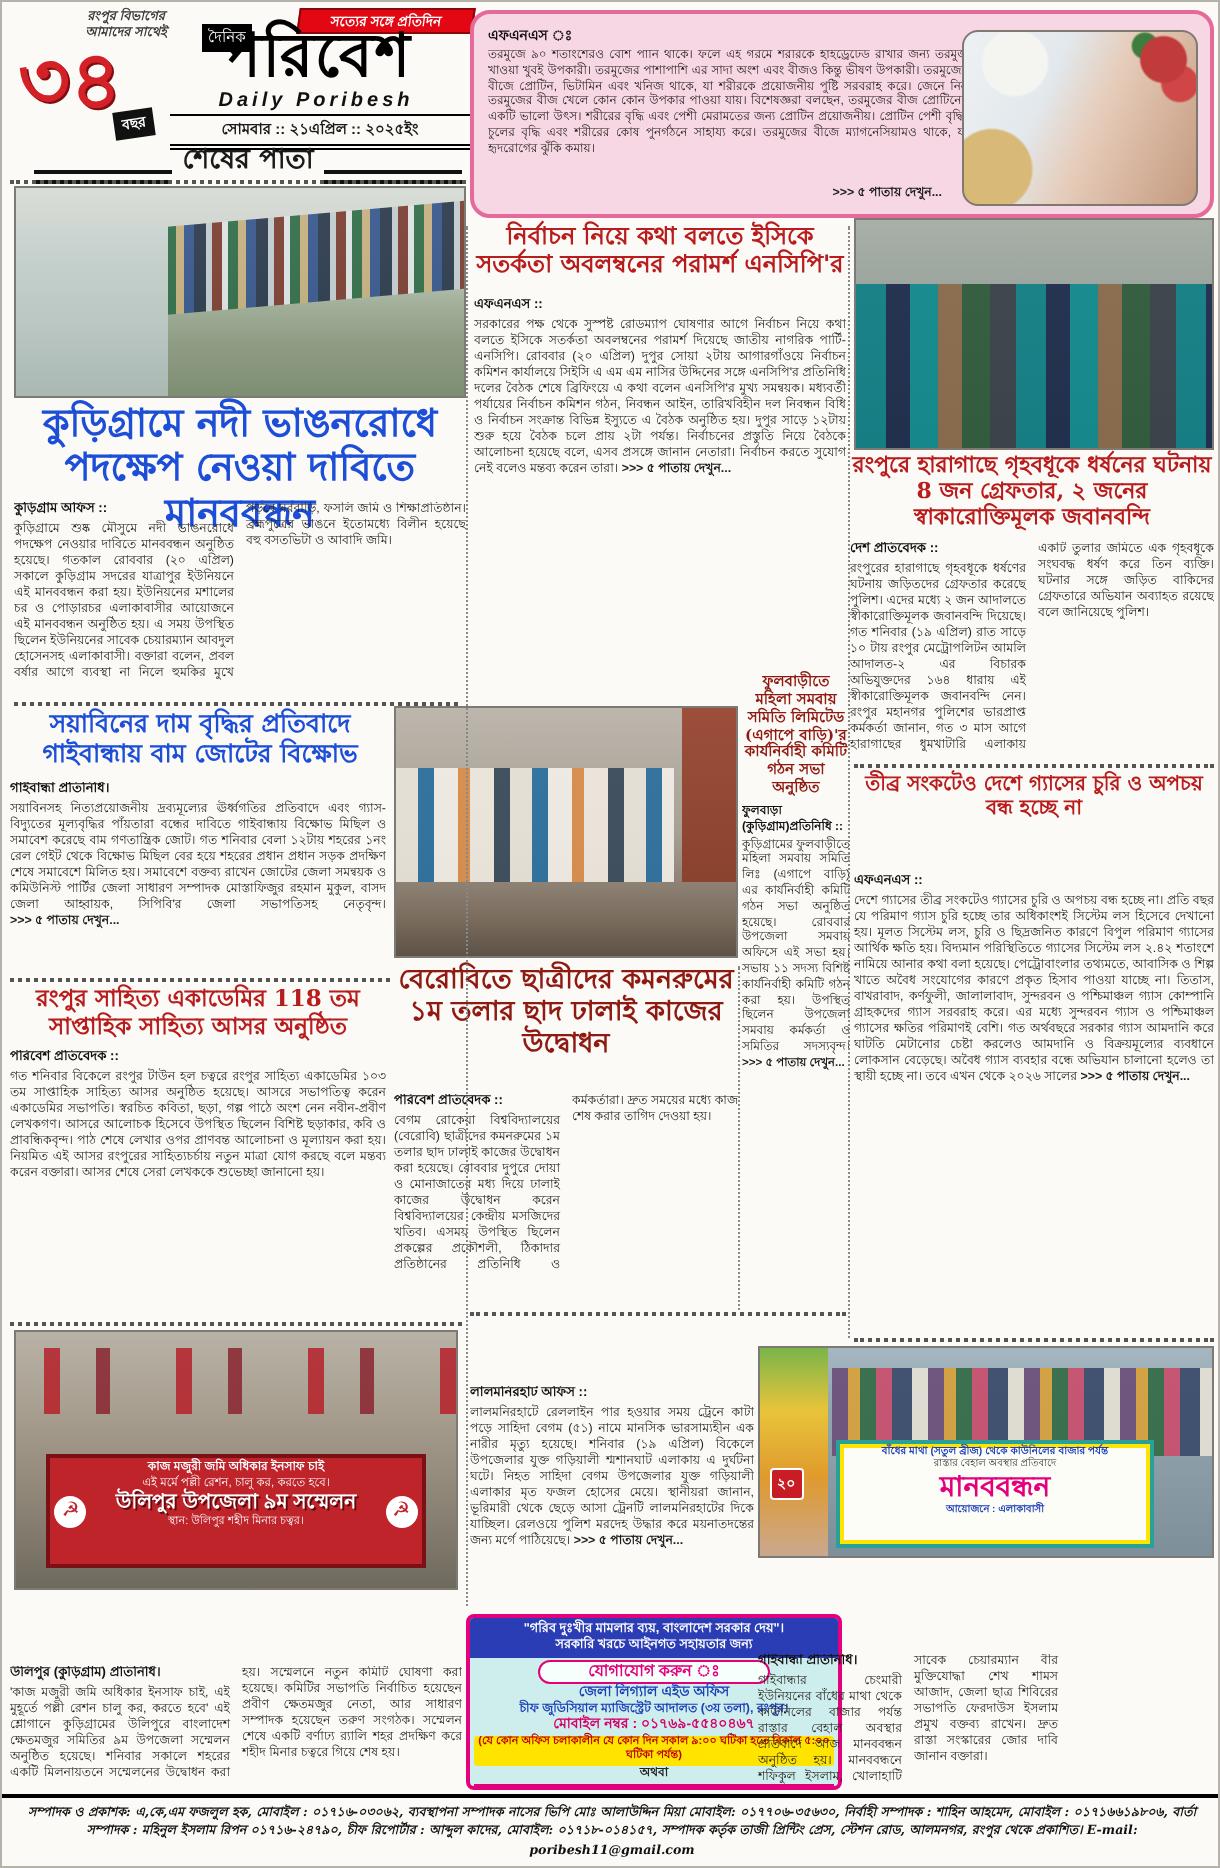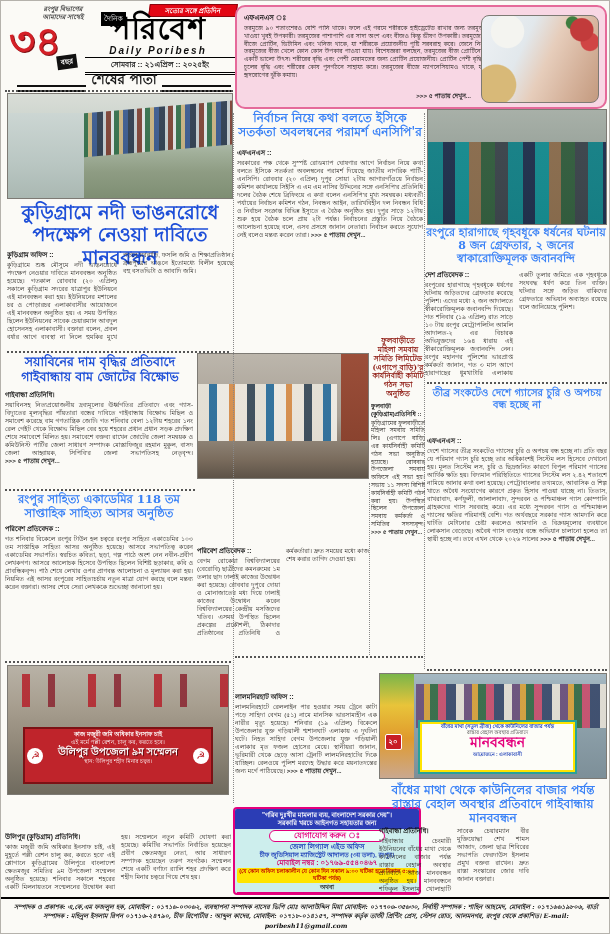--- a/index.html
+++ b/index.html
@@ -24,21 +24,21 @@
 
   
   .hr-dot{position:absolute;border-top:2px dotted #555;height:0}
   .v-rule{position:absolute;border-left:1px dotted #888;width:0}
 
   
   .headline{text-align:center;font-weight:900;line-height:1.18;font-family:"DejaVu Serif","Liberation Serif",serif}
   .magenta{color:#1d4ed8}
   .crimson{color:#d81b5d}
   .maroon{color:#8e1a12}
-  .black{color:#3b82f6}
+  .black{color:#b91c1c}
   .body-text{font-size:6.2px;line-height:1.3;text-align:justify;color:#26231f;overflow:hidden}
   .byline{display:block;font-weight:bold;font-size:6.6px;margin-bottom:1px;color:#111}
   .cols2{column-count:2;column-gap:6px;column-fill:auto}
   .cols3{column-count:3;column-gap:6px;column-fill:auto}
   .more{font-weight:bold;font-size:6.2px;color:#1a1a1a;white-space:nowrap}
 
   
   .health-box{position:absolute;left:234px;top:4px;width:372px;height:104px;background:#f8d7e4;border:2px solid #e56a9a;border-radius:10px;padding:4px 7px}
   .health-box .headline{text-align:left;font-size:14.5px;color:#111;width:246px}
   .health-box .byline{font-size:7px;margin-top:1px}
@@ -82,21 +82,21 @@
   .logo-l{left:2px}.logo-r{right:2px}
   #photo-manob{left:378px;top:672px;width:228px;height:106px;
     background:linear-gradient(180deg,#a5b8c2 0%,#93a7b1 28%,#7d8f98 100%)}
   #photo-manob::before{content:"";position:absolute;left:16%;right:0;top:10%;height:42%;opacity:.92;
     background:repeating-linear-gradient(90deg,#6b4f7a 0 8px,#d8a13a 8px 14px,#356b45 14px 22px,#c94f6d 22px 30px,#3a4a6b 30px 40px,#e5e0d5 40px 48px)}
   #photo-manob::after{content:"";position:absolute;left:0;top:0;width:15%;height:100%;
     background:linear-gradient(180deg,#7ab54a 0%,#e8c43a 30%,#e09a2d 62%,#caa88f 100%)}
   .manob-banner{position:absolute;left:17%;top:44%;width:70%;height:52%;background:#fdfdf8;border:2px solid #2aa198;box-shadow:0 0 0 2px #ffe400 inset;text-align:center;padding:1px 2px;z-index:2}
   .manob-banner .l1{font-size:5.2px;font-weight:bold;color:#1d3fb8;line-height:1.2}
   .manob-banner .l2{font-size:5px;color:#333;line-height:1.2}
-  .manob-banner .t{font-size:14px;font-weight:900;color:#e4007d;line-height:1.15;font-family:Liberation Serif, serif}
+  .manob-banner .t{font-size:14px;font-weight:900;color:#e4007d;line-height:1.15;font-family:Liberation Sans, sans-serif}
   .manob-banner .c{font-size:5px;color:#1d3fb8;font-weight:bold}
   .leaflet{position:absolute;left:2%;top:58%;background:#c81d25;color:#fff;font-size:7px;font-weight:900;padding:1px 3px;border-radius:2px;z-index:3;border:1px solid #fff}
 
   
   .legal-ad{position:absolute;left:232px;top:806px;width:188px;height:88px;border:2px solid #e4007d;border-radius:4px;background:#cdeeed;overflow:hidden}
   .legal-quote{background:#2b3db5;color:#fff;font-size:6.4px;font-weight:bold;text-align:center;line-height:1.25;padding:2px 3px}
   .legal-contact{margin:1px 34px;background:#f7fffd;border:1px solid #e4007d;border-radius:8px;color:#e4007d;font-weight:900;font-size:8px;text-align:center;line-height:1.25}
   .legal-l1{color:#1d3fb8;font-weight:900;font-size:7px;text-align:center;line-height:1.2}
   .legal-l2{color:#1d3fb8;font-weight:bold;font-size:6.2px;text-align:center;line-height:1.2}
   .legal-l3{color:#d4006a;font-weight:900;font-size:7px;text-align:center;line-height:1.2}
@@ -182,20 +182,21 @@
 
   <div class="headline black" style="position:absolute;left:236px;top:110px;width:186px;font-size:12px">নির্বাচন নিয়ে কথা বলতে ইসিকে সতর্কতা অবলম্বনের পরামর্শ এনসিপি'র</div>
   <div class="body-text" style="position:absolute;left:236px;top:148px;width:186px;height:198px">
     <span class="byline">এফএনএস ::</span>
     <span>সরকারের পক্ষ থেকে সুস্পষ্ট রোডম্যাপ ঘোষণার আগে নির্বাচন নিয়ে কথা বলতে ইসিকে সতর্কতা অবলম্বনের পরামর্শ দিয়েছে জাতীয় নাগরিক পার্টি-এনসিপি। রোববার (২০ এপ্রিল) দুপুর সোয়া ২টায় আগারগাঁওয়ে নির্বাচন কমিশন কার্যালয়ে সিইসি এ এম এম নাসির উদ্দিনের সঙ্গে এনসিপি'র প্রতিনিধি দলের বৈঠক শেষে ব্রিফিংয়ে এ কথা বলেন এনসিপি'র মুখ্য সমন্বয়ক। মধ্যবর্তী পর্যায়ের নির্বাচন কমিশন গঠন, নিবন্ধন আইন, তারিখবিহীন দল নিবন্ধন বিধি ও নির্বাচন সংক্রান্ত বিভিন্ন ইস্যুতে এ বৈঠক অনুষ্ঠিত হয়। দুপুর সাড়ে ১২টায় শুরু হয়ে বৈঠক চলে প্রায় ২টা পর্যন্ত। নির্বাচনের প্রস্তুতি নিয়ে বৈঠকে আলোচনা হয়েছে বলে, এসব প্রসঙ্গে জানান নেতারা। নির্বাচন করতে সুযোগ নেই বলেও মন্তব্য করেন তারা।</span>
     <span class="more">&gt;&gt;&gt; ৫ পাতায় দেখুন...</span>
   </div>
 
   <div class="photo" id="photo-prayer"></div>
 
+  <div class="headline maroon" style="position:absolute;left:196px;top:482px;width:172px;font-size:13.5px">বেরোবিতে ছাত্রীদের কমনরুমের ১ম তলার ছাদ ঢালাই কাজের উদ্বোধন</div>
   <div class="body-text cols2" style="position:absolute;left:196px;top:546px;width:172px;height:106px">
     <span class="byline">পরিবেশ প্রতিবেদক ::</span>
     <span>বেগম রোকেয়া বিশ্ববিদ্যালয়ের (বেরোবি) ছাত্রীদের কমনরুমের ১ম তলার ছাদ ঢালাই কাজের উদ্বোধন করা হয়েছে। রোববার দুপুরে দোয়া ও মোনাজাতের মধ্য দিয়ে ঢালাই কাজের উদ্বোধন করেন বিশ্ববিদ্যালয়ের কেন্দ্রীয় মসজিদের খতিব। এসময় উপস্থিত ছিলেন প্রকল্পের প্রকৌশলী, ঠিকাদার প্রতিষ্ঠানের প্রতিনিধি ও কর্মকর্তারা। দ্রুত সময়ের মধ্যে কাজ শেষ করার তাগিদ দেওয়া হয়।</span>
   </div>
 
   <div class="headline maroon" style="position:absolute;left:370px;top:336px;width:54px;font-size:7.5px">ফুলবাড়ীতে মহিলা সমবায় সমিতি লিমিটেড (এগাপে বাড়ি)'র কার্যনির্বাহী কমিটি গঠন সভা অনুষ্ঠিত</div>
   <div class="body-text" style="position:absolute;left:370px;top:402px;width:54px;height:250px;font-size:6px">
     <span class="byline" style="font-size:6px">ফুলবাড়ী (কুড়িগ্রাম)প্রতিনিধি ::</span>
     <span>কুড়িগ্রামের ফুলবাড়ীতে মহিলা সমবায় সমিতি লিঃ (এগাপে বাড়ি) এর কার্যনির্বাহী কমিটি গঠন সভা অনুষ্ঠিত হয়েছে। রোববার উপজেলা সমবায় অফিসে এই সভা হয়। সভায় ১১ সদস্য বিশিষ্ট কার্যনির্বাহী কমিটি গঠন করা হয়। উপস্থিত ছিলেন উপজেলা সমবায় কর্মকর্তা ও সমিতির সদস্যবৃন্দ।</span>
     <span class="more" style="font-size:5.8px">&gt;&gt;&gt; ৫ পাতায় দেখুন...</span>
@@ -240,21 +241,20 @@
 
   <div class="photo" id="photo-manob">
     <span class="leaflet">২০</span>
     <div class="manob-banner">
       <div class="l1">বাঁধের মাথা (সতুল ব্রীজ) থেকে কাউনিলের বাজার পর্যন্ত</div>
       <div class="l2">রাস্তার বেহাল অবস্থার প্রতিবাদে</div>
       <div class="t">মানববন্ধন</div>
       <div class="c">আয়োজনে : এলাকাবাসী</div>
     </div>
   </div>
-  <div class="headline black" style="position:absolute;left:378px;top:782px;width:228px;font-size:12px">বাঁধের মাথা থেকে কাউনিলের বাজার পর্যন্ত রাস্তার বেহাল অবস্থার প্রতিবাদে গাইবান্ধায় মানববন্ধন</div>
   <div class="body-text cols3" style="position:absolute;left:378px;top:826px;width:228px;height:66px">
     <span class="byline">গাইবান্ধা প্রতিনিধি।</span>
     <span>গাইবান্ধার চেংমারী ইউনিয়নের বাঁধের মাথা থেকে কাউনিলের বাজার পর্যন্ত রাস্তার বেহাল অবস্থার প্রতিবাদে আজ মানববন্ধন অনুষ্ঠিত হয়। মানববন্ধনে শফিকুল ইসলাম, খোলাহাটি সাবেক চেয়ারম্যান বীর মুক্তিযোদ্ধা শেখ শামস আজাদ, জেলা ছাত্র শিবিরের সভাপতি ফেরদাউস ইসলাম প্রমুখ বক্তব্য রাখেন। দ্রুত রাস্তা সংস্কারের জোর দাবি জানান বক্তারা।</span>
   </div>
 
   <div class="v-rule" style="left:232px;top:112px;height:690px"></div>
   <div class="v-rule" style="left:423px;top:112px;height:556px"></div>
   <div class="v-rule" style="left:368px;top:482px;height:172px"></div>
 
   <div class="footer">

